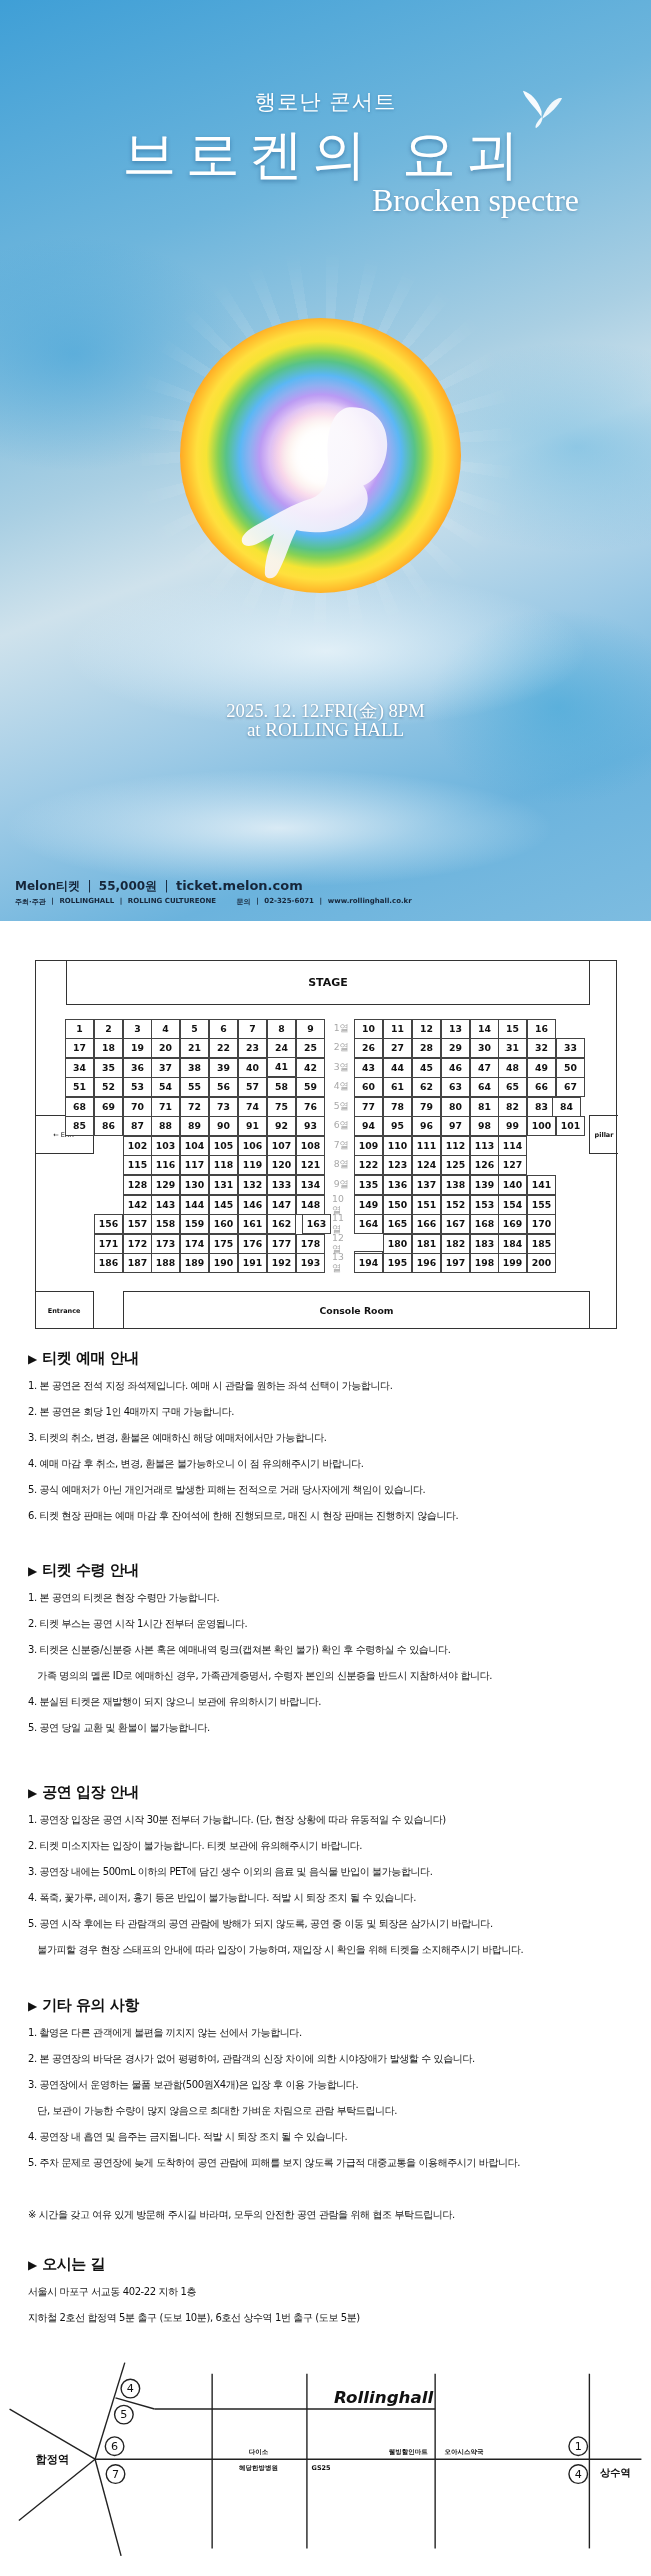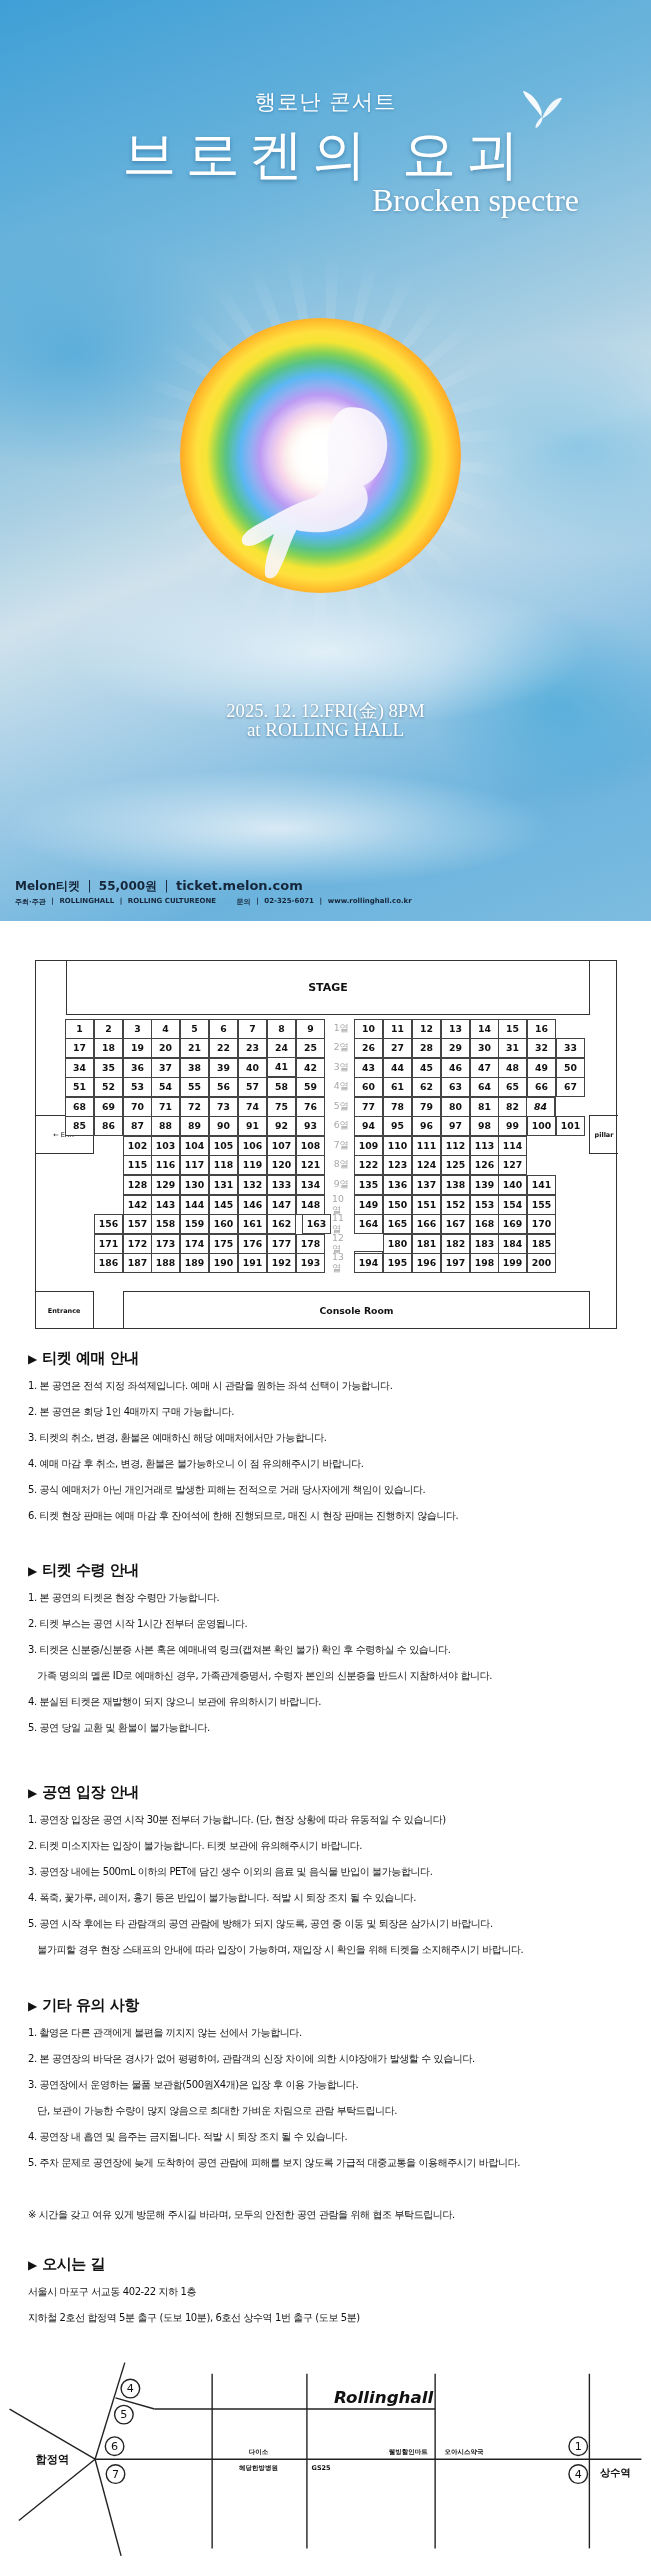--- a/index.html
+++ b/index.html
@@ -40,21 +40,21 @@
   .event-venue { position: absolute; left: 0; width: 651px; top: 719px; text-align: center; font-family: "Liberation Serif", "DejaVu Serif", serif; font-size: 19px; color: #ffffff; text-shadow: 0 0.9px 2.8px rgba(0,40,80,0.45); }
 
   .ticket-line { position: absolute; left: 15px; top: 878px; font-size: 12px; font-weight: bold; color: #16263a; white-space: nowrap; display: flex; align-items: baseline; gap: 7.4px; }
   .ticket-line .melon { font-size: 12px; }
   .ticket-line .sep { font-weight: normal; }
   .ticket-line .url { font-size: 13px; }
   .info-line { position: absolute; left: 15px; top: 897px; font-size: 7px; font-weight: bold; color: #16263a; white-space: nowrap; display: flex; gap: 5.6px; }
 
   
   .seat-map { position: absolute; left: 35px; top: 960px; width: 582px; height: 369px; border: 1.4px solid #333; }
-  .stage { position: absolute; left: 30px; top: -0.9px; width: 524px; height: 55px; border: 1.4px solid #333; border-top: none; display: flex; align-items: center; justify-content: center; font-weight: bold; font-size: 11px; }
+  .stage { position: absolute; left: 30px; top: -0.9px; width: 524px; height: 45px; border: 1.4px solid #333; border-top: none; display: flex; align-items: center; justify-content: center; font-weight: bold; font-size: 11px; }
   .seat { position: absolute; width: 29px; height: 19.5px; border: 0.9px solid #444; display: flex; align-items: center; justify-content: center; font-size: 9.3px; font-weight: bold; background: #fff; }
   .row-label { position: absolute; width: 18.6px; height: 19.5px; display: flex; align-items: center; justify-content: center; font-size: 9.3px; color: #a8a8a8; }
   .exit-box { position: absolute; left: -0.9px; top: 154px; width: 59px; height: 39px; border: 1.4px solid #333; border-left: none; display: flex; align-items: center; justify-content: center; font-size: 6.5px; }
   .pillar-box { position: absolute; left: 553px; top: 154px; width: 29px; height: 39px; border: 1.4px solid #333; border-right: none; display: flex; align-items: center; justify-content: center; font-size: 6.5px; font-weight: bold; }
   .entrance-box { position: absolute; left: -0.9px; top: 330px; width: 59px; height: 38px; border: 1.4px solid #333; border-left: none; border-bottom: none; display: flex; align-items: center; justify-content: center; font-size: 6.5px; font-weight: bold; }
   .console-box { position: absolute; left: 87px; top: 330px; width: 467px; height: 38px; border: 1.4px solid #333; border-bottom: none; display: flex; align-items: center; justify-content: center; font-size: 9.3px; font-weight: bold; }
 
   
   .section { position: absolute; left: 28px; width: 595px; }
   .section h2 { font-size: 15px; font-weight: bold; margin-bottom: 4.7px; display: flex; align-items: center; gap: 5.6px; letter-spacing: -0.5px; }
@@ -274,21 +274,21 @@
     <div class="seat" style="left: 462px; top: 116px;">65</div>
     <div class="seat" style="left: 491px; top: 116px;">66</div>
     <div class="seat" style="left: 520px; top: 116px;">67</div>
     <div class="seat" style="left: 318px; top: 136px;">77</div>
     <div class="seat" style="left: 347px; top: 136px;">78</div>
     <div class="seat" style="left: 376px; top: 136px;">79</div>
     <div class="seat" style="left: 405px; top: 136px;">80</div>
     <div class="seat" style="left: 434px; top: 136px;">81</div>
     <div class="seat" style="left: 462px; top: 136px;">82</div>
     <div class="seat" style="left: 491px; top: 136px;">83</div>
-    <div class="seat" style="left: 490px; top: 136px; font-style: italic;">84</div>
+    <div class="seat" style="left: 516px; top: 136px;">84</div>
     <div class="seat" style="left: 318px; top: 155px;">94</div>
     <div class="seat" style="left: 347px; top: 155px;">95</div>
     <div class="seat" style="left: 376px; top: 155px;">96</div>
     <div class="seat" style="left: 405px; top: 155px;">97</div>
     <div class="seat" style="left: 434px; top: 155px;">98</div>
     <div class="seat" style="left: 462px; top: 155px;">99</div>
     <div class="seat" style="left: 491px; top: 155px;">100</div>
     <div class="seat" style="left: 520px; top: 155px;">101</div>
     <div class="seat" style="left: 318px; top: 175px;">109</div>
     <div class="seat" style="left: 347px; top: 175px;">110</div>

